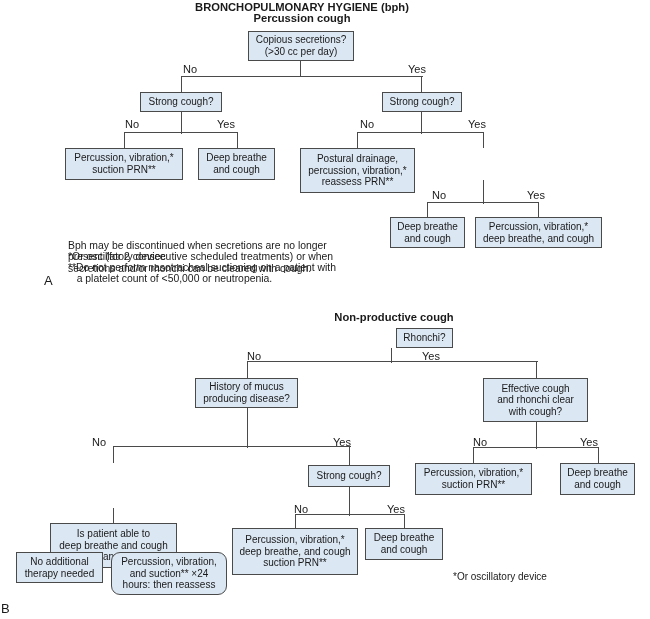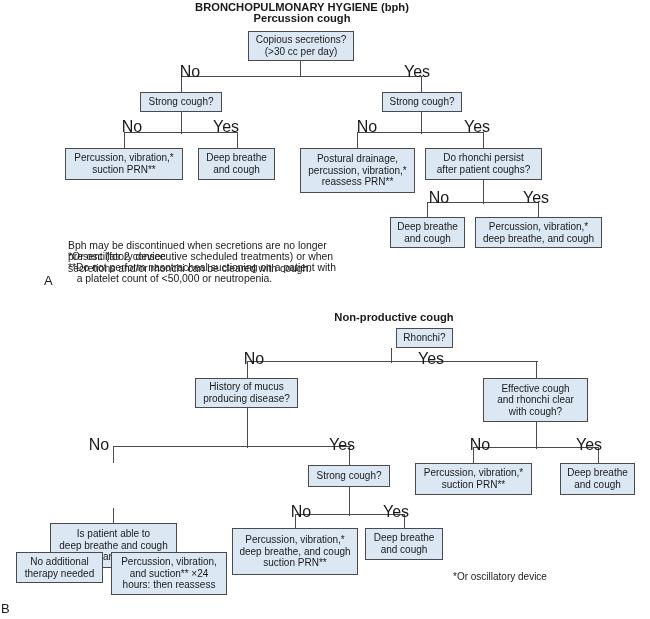--- a/index.html
+++ b/index.html
@@ -11,21 +11,21 @@
     position:relative;width:650px;height:619px;background:var(--background);
     font-family:"Liberation Sans",sans-serif;color:var(--text-color);overflow:hidden;
   }
   .box{
     position:absolute;box-sizing:border-box;
     background:var(--box-fill);border:1.4px solid var(--box-border);
     display:flex;align-items:center;justify-content:center;text-align:center;
     font-size:10px;line-height:1.16;white-space:pre-line;
   }
   .lbl{
-    position:absolute;font-size:16px;transform:translateX(-50%);
+    position:absolute;font-size:11px;transform:translateX(-50%);
     white-space:nowrap;
   }
   .hl{position:absolute;height:1.4px;background:var(--line-color);}
   .vl{position:absolute;width:1.4px;background:var(--line-color);}
   .title{
     position:absolute;font-weight:bold;font-size:11.2px;
     transform:translateX(-50%);white-space:nowrap;
   }
   .note{position:absolute;font-size:10.4px;line-height:11.3px;white-space:pre;}
   .note-b{font-size:10px;line-height:11.3px;}
@@ -69,22 +69,20 @@
 (&gt;30 cc per day)</div>
   <div class="box" style="left:140px;top:92px;width:82px;height:20px;">Strong cough?</div>
   <div class="box" style="left:382px;top:92px;width:80px;height:20px;">Strong cough?</div>
   <div class="box" style="left:65px;top:148px;width:118px;height:32px;">Percussion, vibration,*
 suction PRN**</div>
   <div class="box" style="left:198px;top:148px;width:77px;height:32px;">Deep breathe
 and cough</div>
   <div class="box" style="left:300px;top:148px;width:115px;height:45px;">Postural drainage,
 percussion, vibration,*
 reassess PRN**</div>
-  <div class="box" style="left:425px;top:148px;width:117px;height:32px;">Do rhonchi persist
-after patient coughs?</div>
   <div class="box" style="left:390px;top:217px;width:75px;height:31px;">Deep breathe
 and cough</div>
   <div class="box" style="left:475px;top:217px;width:127px;height:31px;">Percussion, vibration,*
 deep breathe, and cough</div>
 
   <div class="note" style="left:68px;top:204px;margin-top:36px;">Bph may be discontinued when secretions are no longer
 present (for 2 consecutive scheduled treatments) or when
 secretions and/or rhonchi can be cleared with cough.</div>
   <div class="note" style="left:68px;top:251px;">*Or oscillatory device</div>
   <div class="note" style="left:68px;top:262px;">**Do not perform nasotracheal suctioning on a patient with
@@ -134,21 +132,21 @@
   <div class="box" style="left:50px;top:475px;width:127px;height:45px;margin-top:48px;">Is patient able to
 deep breathe and cough
 spontaneously?</div>
   <div class="box" style="left:308px;top:465px;width:82px;height:22px;">Strong cough?</div>
   <div class="box" style="left:415px;top:463px;width:117px;height:32px;">Percussion, vibration,*
 suction PRN**</div>
   <div class="box" style="left:560px;top:463px;width:75px;height:32px;">Deep breathe
 and cough</div>
   <div class="box" style="left:16px;top:552px;width:87px;height:31px;">No additional
 therapy needed</div>
-  <div class="box" style="left:111px;top:552px;width:116px;height:43px;">Percussion, vibration,
+  <div class="box" style="left:111px;top:552px;width:116px;height:43px;border-radius:9px;">Percussion, vibration,
 and suction** ×24
 hours: then reassess</div>
   <div class="box" style="left:232px;top:528px;width:126px;height:47px;">Percussion, vibration,*
 deep breathe, and cough
 suction PRN**</div>
   <div class="box" style="left:365px;top:528px;width:78px;height:32px;">Deep breathe
 and cough</div>
 
   <div class="note note-b" style="left:453px;top:571px;">*Or oscillatory device</div>
   <div class="panel-label" style="left:1px;top:601px;">B</div>

